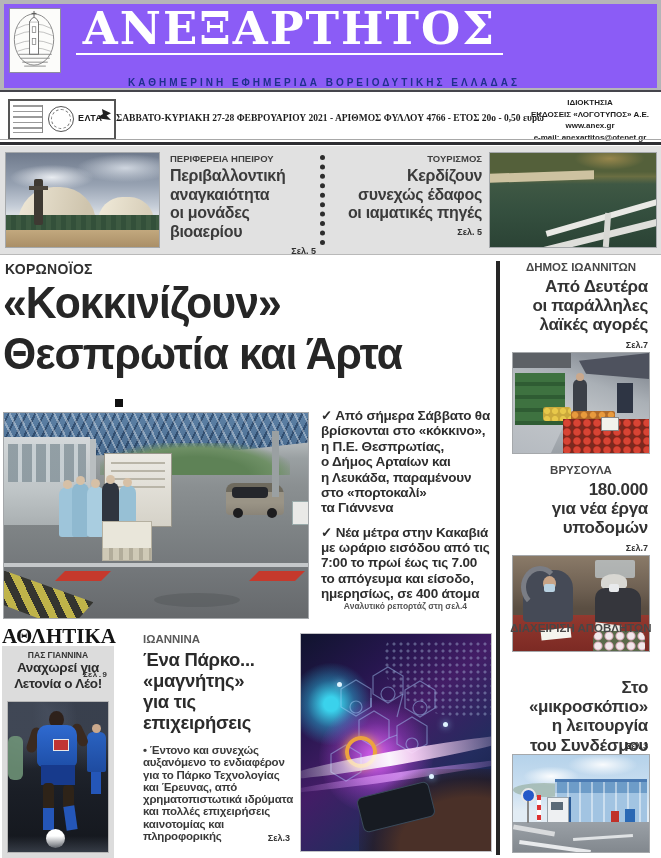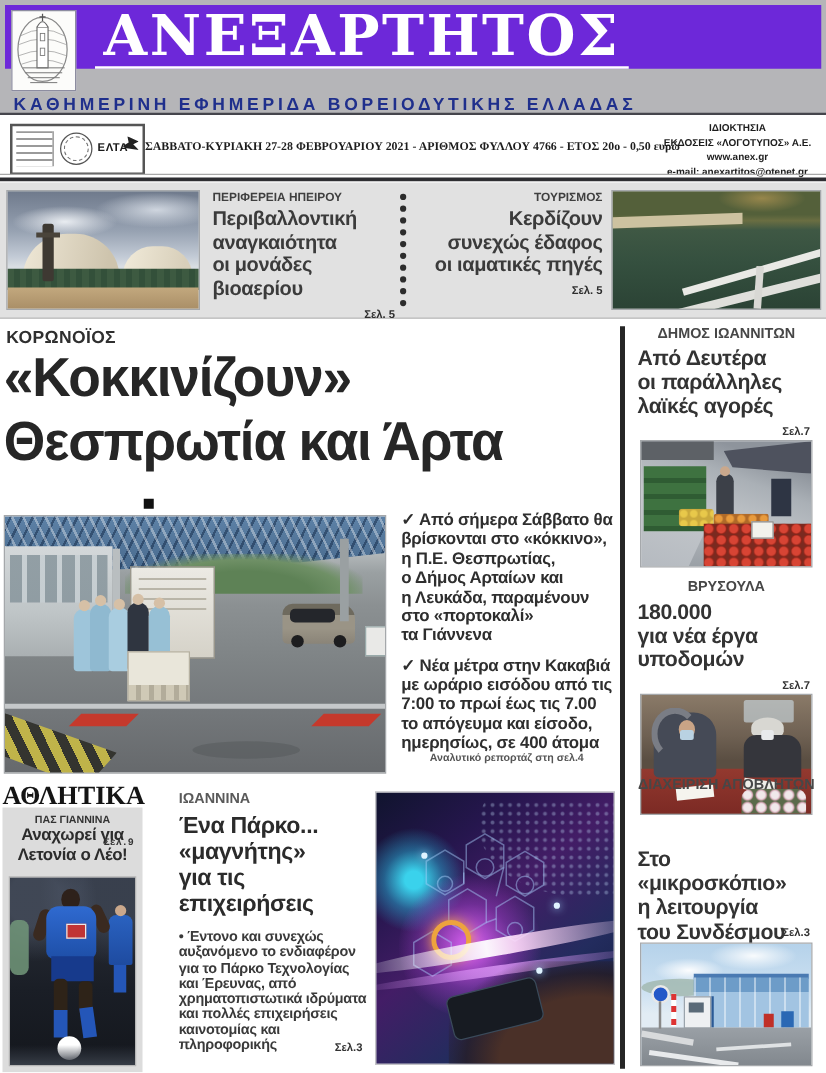--- a/index.html
+++ b/index.html
@@ -3,29 +3,29 @@
 <meta charset="utf-8">
 <style>
   html,body{margin:0;padding:0;background:#ffffff;}
   .page{position:relative;width:661px;height:858px;background:#fff;overflow:hidden;
         font-family:"Liberation Sans",sans-serif;color:#222;}
   .abs{position:absolute;}
   .ml{white-space:pre-line;}
 
   
   .masthead{left:0;top:0;width:661px;height:90px;background:#b5b5b8;}
-  .mast-navy{position:absolute;left:4px;top:4px;width:653px;height:51px;background:#6d28d9;}
+  .mast-navy{position:absolute;left:4px;top:4px;width:653px;height:84px;background:#8b5cf6;}
   .logo-box{position:absolute;left:5px;top:4px;width:50px;height:63px;background:#fcfcfa;border:1px solid #8d8da0;}
   .logo-box svg{width:100%;height:100%;}
   .mast-title-block{position:absolute;left:58px;top:1px;width:455px;text-align:center;color:#fff;}
   .mast-title{font-family:"DejaVu Serif",serif;font-weight:bold;font-size:45px;line-height:48px;letter-spacing:2px;}
   .mast-rule{height:2px;background:#fff;margin:0 14px;}
   .mast-subtitle{font-family:"DejaVu Serif",serif;font-weight:bold;font-size:14px;letter-spacing:9px;padding-top:3px;}
-  .mast-tagline{position:absolute;left:0;top:76px;width:520px;height:14px;line-height:14px;text-align:center;
-      font-size:14px;font-weight:bold;letter-spacing:3px;color:#1f2f8c;}
+  .mast-tagline{position:absolute;left:0;top:76px;width:520px;height:14px;line-height:14px;text-align:right;
+      font-size:10px;font-weight:bold;letter-spacing:3px;color:#1f2f8c;}
 
   
   .infobar{left:0;top:90px;width:661px;height:56px;background:#fff;border-top:2px solid #45454c;}
   .elta-box{position:absolute;left:8px;top:7px;width:104px;height:37px;border:2px solid #555;background:#fff;}
   .elta-micro{position:absolute;left:3px;top:4px;width:27px;height:28px;
       background:repeating-linear-gradient(180deg,#9a9a9a 0 1.5px,transparent 1.5px 5.5px);border-right:1px solid #888;padding-right:2px;}
   .elta-circle{position:absolute;left:38px;top:5px;width:24px;height:24px;border:1.5px solid #555;border-radius:50%;}
   .elta-circle::after{content:"";position:absolute;inset:2px;border:1px dashed #777;border-radius:50%;}
   .elta-label{position:absolute;left:68px;top:12px;font-size:9px;font-weight:bold;color:#1a1a1a;letter-spacing:.5px;}
   .elta-wing{position:absolute;left:88px;top:8px;width:13px;height:11px;background:#222;
@@ -184,21 +184,21 @@
   .tech-hand{right:0;bottom:0;width:132px;height:82px;
       background:radial-gradient(ellipse at 85% 95%,#4a3028 0 45%,rgba(40,25,20,.6) 62%,transparent 78%);}
   .tech-phone{left:58px;bottom:26px;width:72px;height:34px;background:#171b22;border:1px solid #3a4a5a;
       border-radius:6px;transform:rotate(-14deg);}
   .tech-svg{left:0;top:0;width:100%;height:100%;}
   .dot{position:absolute;width:5px;height:5px;border-radius:50%;background:#dff4ff;box-shadow:0 0 7px #9fe0ff;}
 
   
   .sidebar-bar{left:496px;top:261px;width:4px;height:594px;background:#262626;}
   .sb-kicker{left:506px;width:150px;text-align:center;font-size:11.5px;font-weight:bold;color:#474747;}
-  .sb-head{left:510px;width:150px;text-align:left;font-size:17px;font-weight:bold;color:#333;
+  .sb-head{left:498px;width:150px;text-align:right;font-size:17px;font-weight:bold;color:#333;
       line-height:1.13;letter-spacing:-.3px;}
   .sb-page{left:506px;width:142px;text-align:right;font-size:9px;font-weight:bold;color:#333;}
   .k1{top:261px}.h1{top:277px}.pg1{top:340px}
   .k2{top:464px}.h2{top:480px}.pg2{top:543px}
   .k3{top:622px}.h3{top:678px}.pg3{top:741px}
 
   .photo-market{left:512px;top:352px;width:136px;height:100px;
       background:linear-gradient(200deg,#8e949c 0 18%,#aab0b6 34%,#c2c6ca 60%,#b5bac0 100%);}
   .mk-awning{right:0;top:0;width:70px;height:26px;background:#4e525e;clip-path:polygon(0 30%,100% 0,100% 100%,10% 80%);}
   .mk-awning2{left:0;top:0;width:58px;height:15px;background:#5d6166;}

